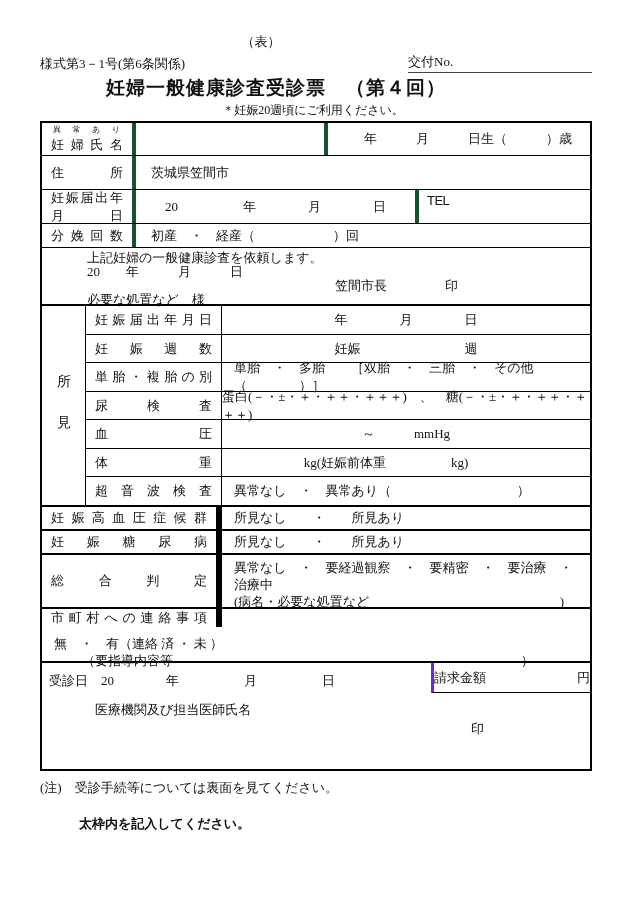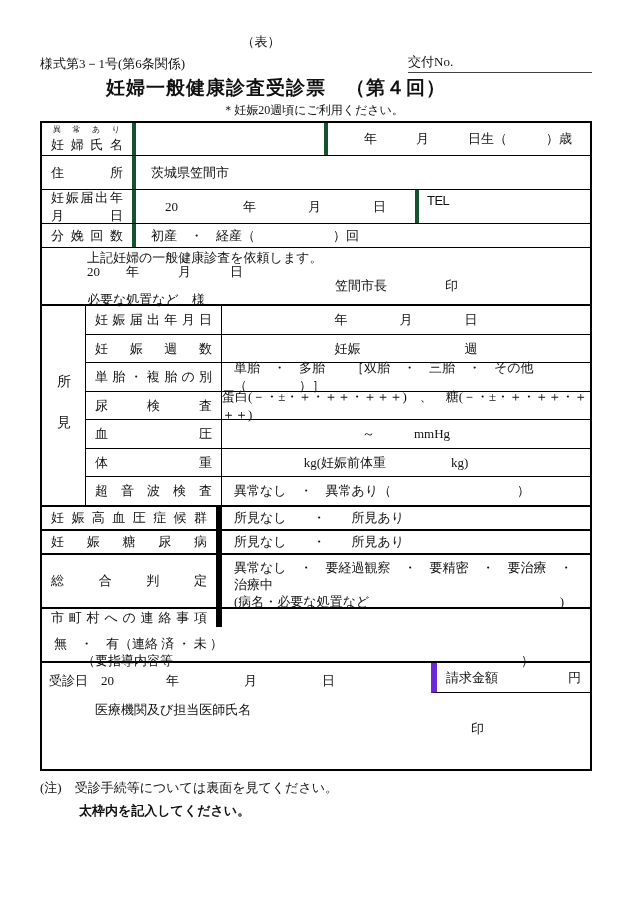--- a/index.html
+++ b/index.html
@@ -62,28 +62,28 @@
   .mRow { height:54px;flex-direction:column; }
   .stack { flex:1; display:flex; flex-direction:column; }
   .jline1 { padding:4px 0 0 12px; line-height:17px; }
   .jline2 { display:flex; justify-content:space-between; padding:0 26px 0 12px; line-height:17px; }
   .mline1 { padding:8px 0 0 12px; line-height:17px; }
   .mline2 { display:flex; justify-content:space-between; padding:0 56px 0 40px; line-height:17px; }
 
   
   .blkC { border-top:none; height:108px; position:relative; }
   .exam-date { position:absolute; left:7px; top:9px; }
-  .billing-box { position:absolute; right:0; top:0; width:159px; height:30px; border-left:6px solid #6d28d9; border-bottom:1px solid #000; display:flex; justify-content:space-between; align-items:center; padding:0 9px; }
+  .billing-box { position:absolute; right:0; top:0; width:159px; height:30px; border-left:3px solid #6d28d9; border-bottom:1px solid #000; display:flex; justify-content:space-between; align-items:center; padding:0 0; }
   .institution { position:absolute; left:53px; top:38px; }
   .exam-seal { position:absolute; left:429px; top:57px; }
 
   
   .notes { margin-top:8px; font-size:13px; }
   .note1 { display:flex; gap:13px; }
-  .note2 { margin-left:39px; margin-top:5px; font-weight:bold; }
+  .note2 { margin-left:39px; margin-top:18px; font-weight:bold; }
 </style>
 </head>
 <body>
 
 <div class="page">
   <div class="content">
 
     <div class="side-label">（表）</div>
     <div class="hdr-row">
       <span>様式第3－1号(第6条関係)</span>

